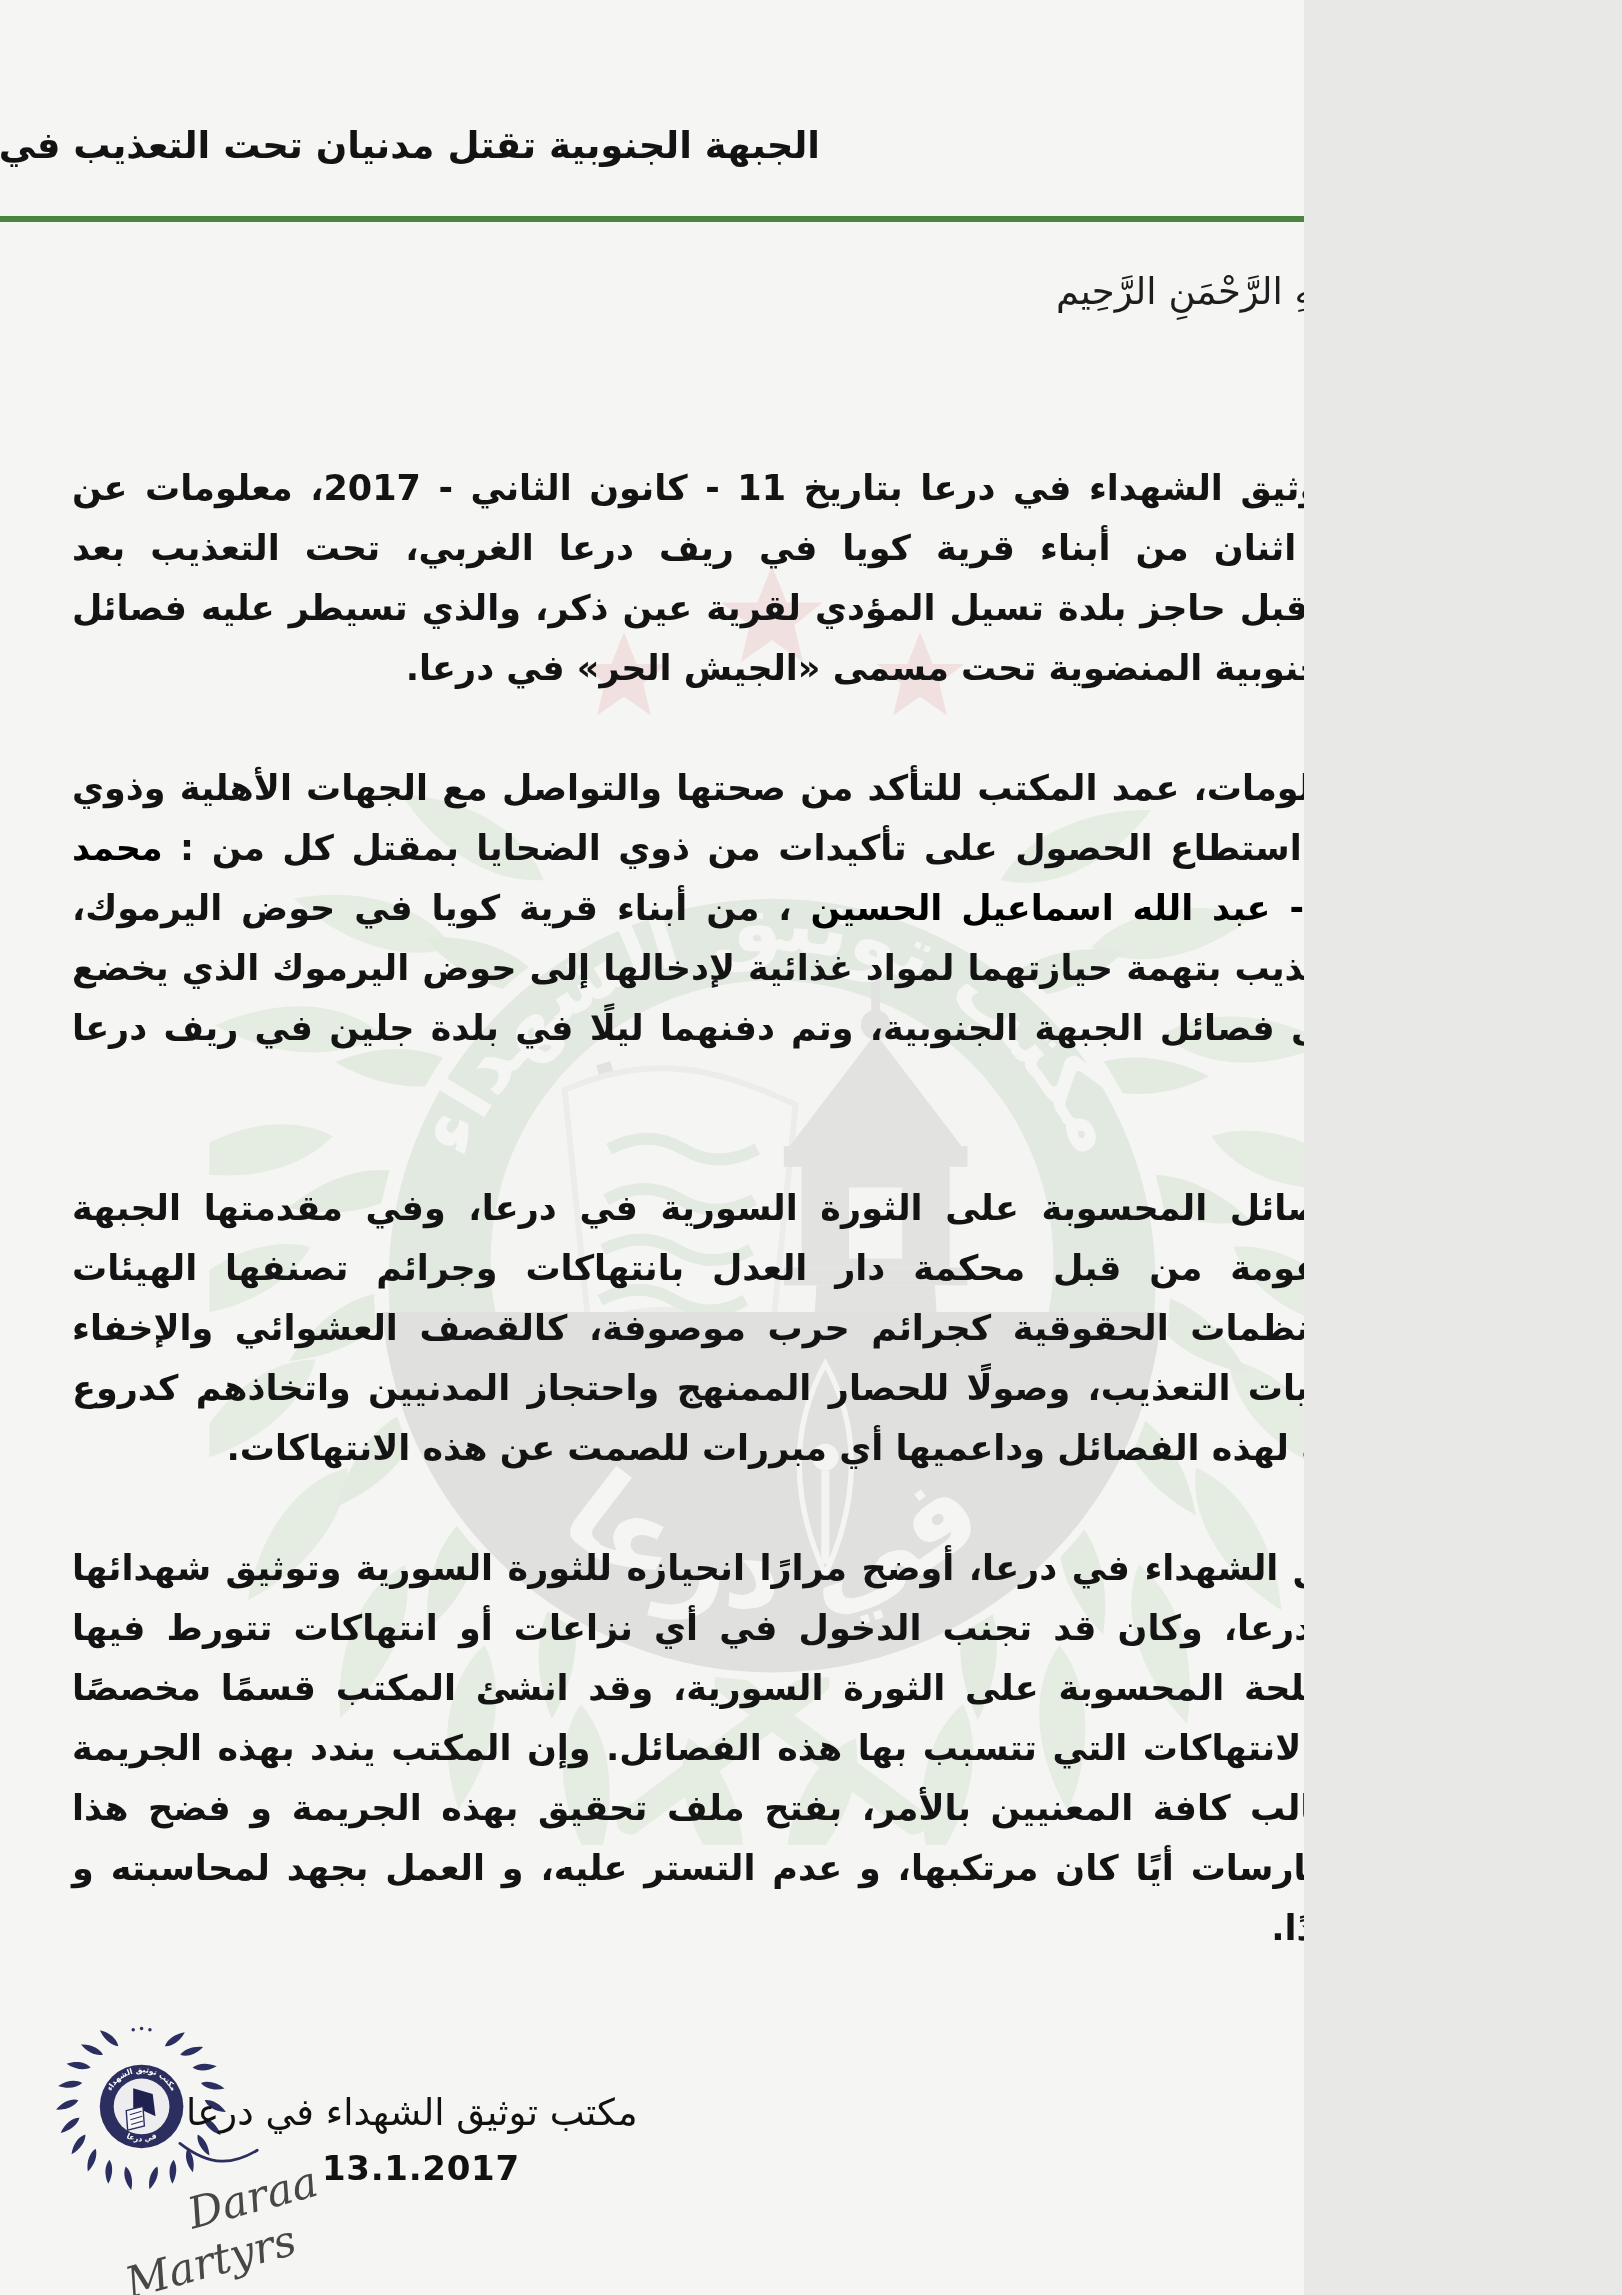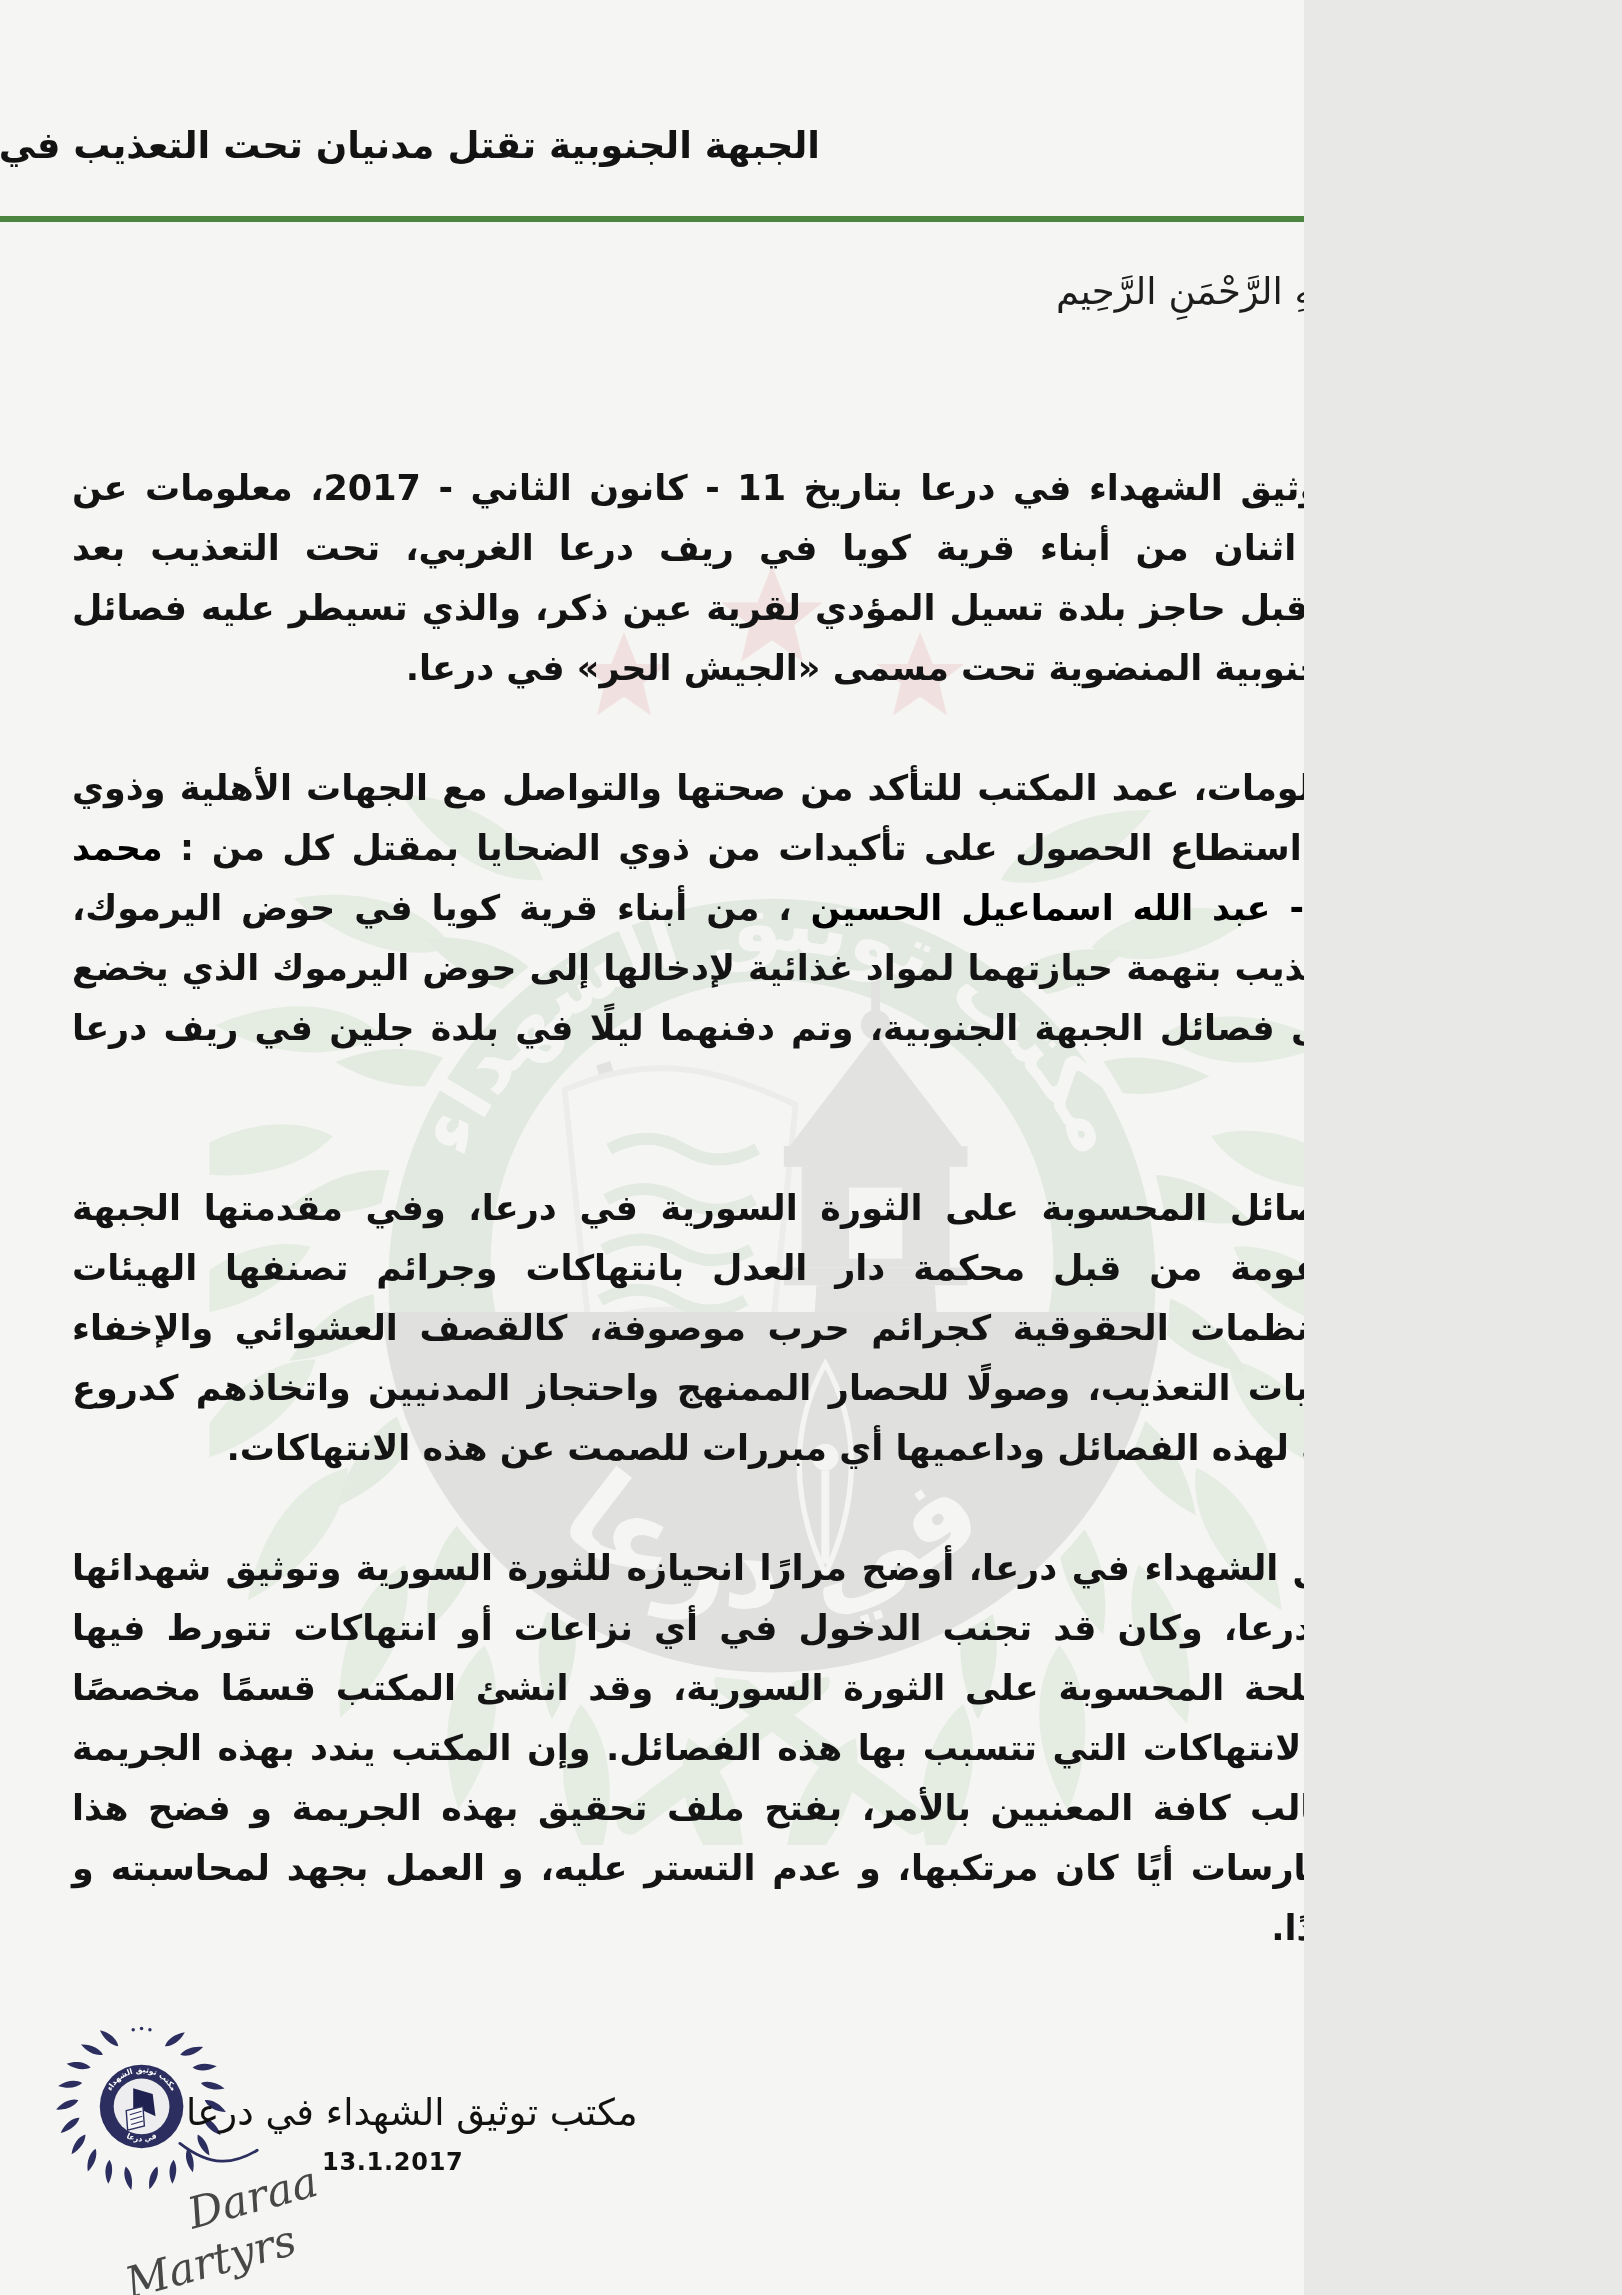--- a/index.html
+++ b/index.html
@@ -84,21 +84,21 @@
   .stamp-script .l1{padding-left:98px;}
   .stamp-script .l2{padding-left:19.6px;}
   .footer-org{
     position:absolute;top:2091px;left:186px;
     margin:0;direction:rtl;white-space:nowrap;
     font-size:37px;font-weight:normal;color:#121212;
     z-index:3;
   }
   .footer-date{
     position:absolute;top:2148px;left:322px;
-    font-size:24px;font-weight:bold;color:#121212;
+    font-size:34px;font-weight:bold;color:#121212;
     letter-spacing:0.7px;
     z-index:3;
   }
 </style>
 </head>
 <body>
 
 <div class="page">
 
   <svg class="defs-svg" aria-hidden="true">

